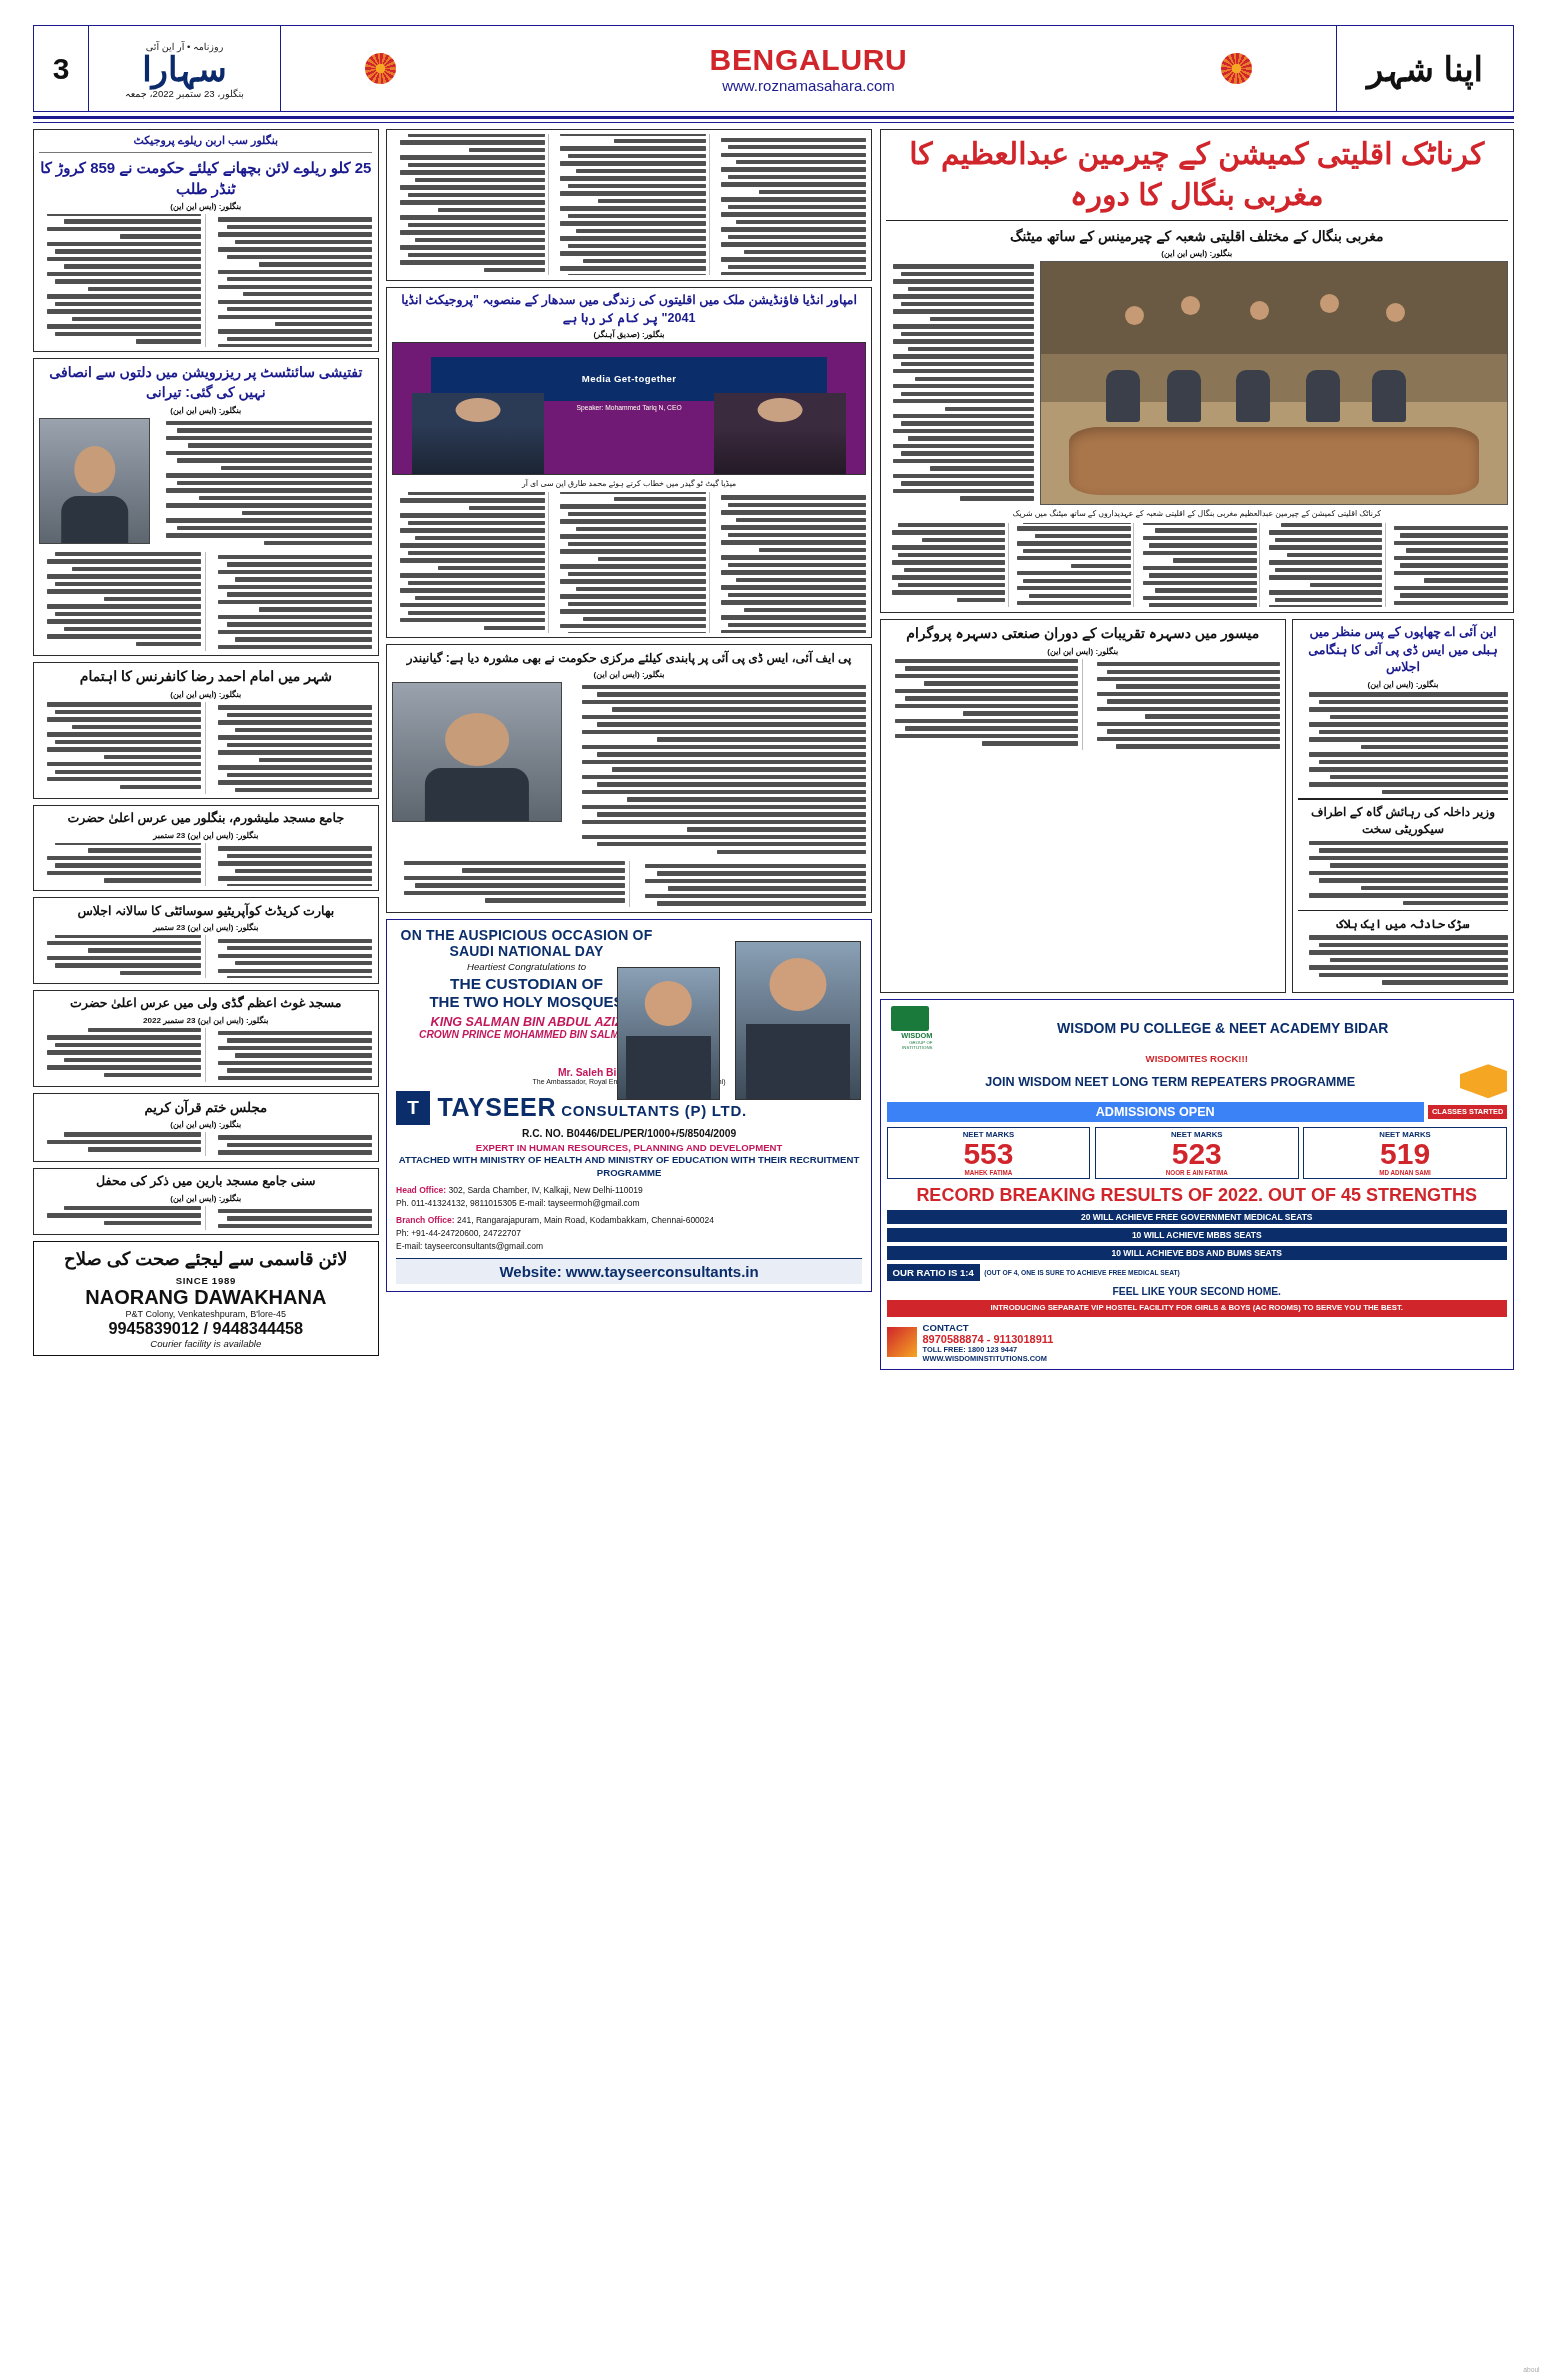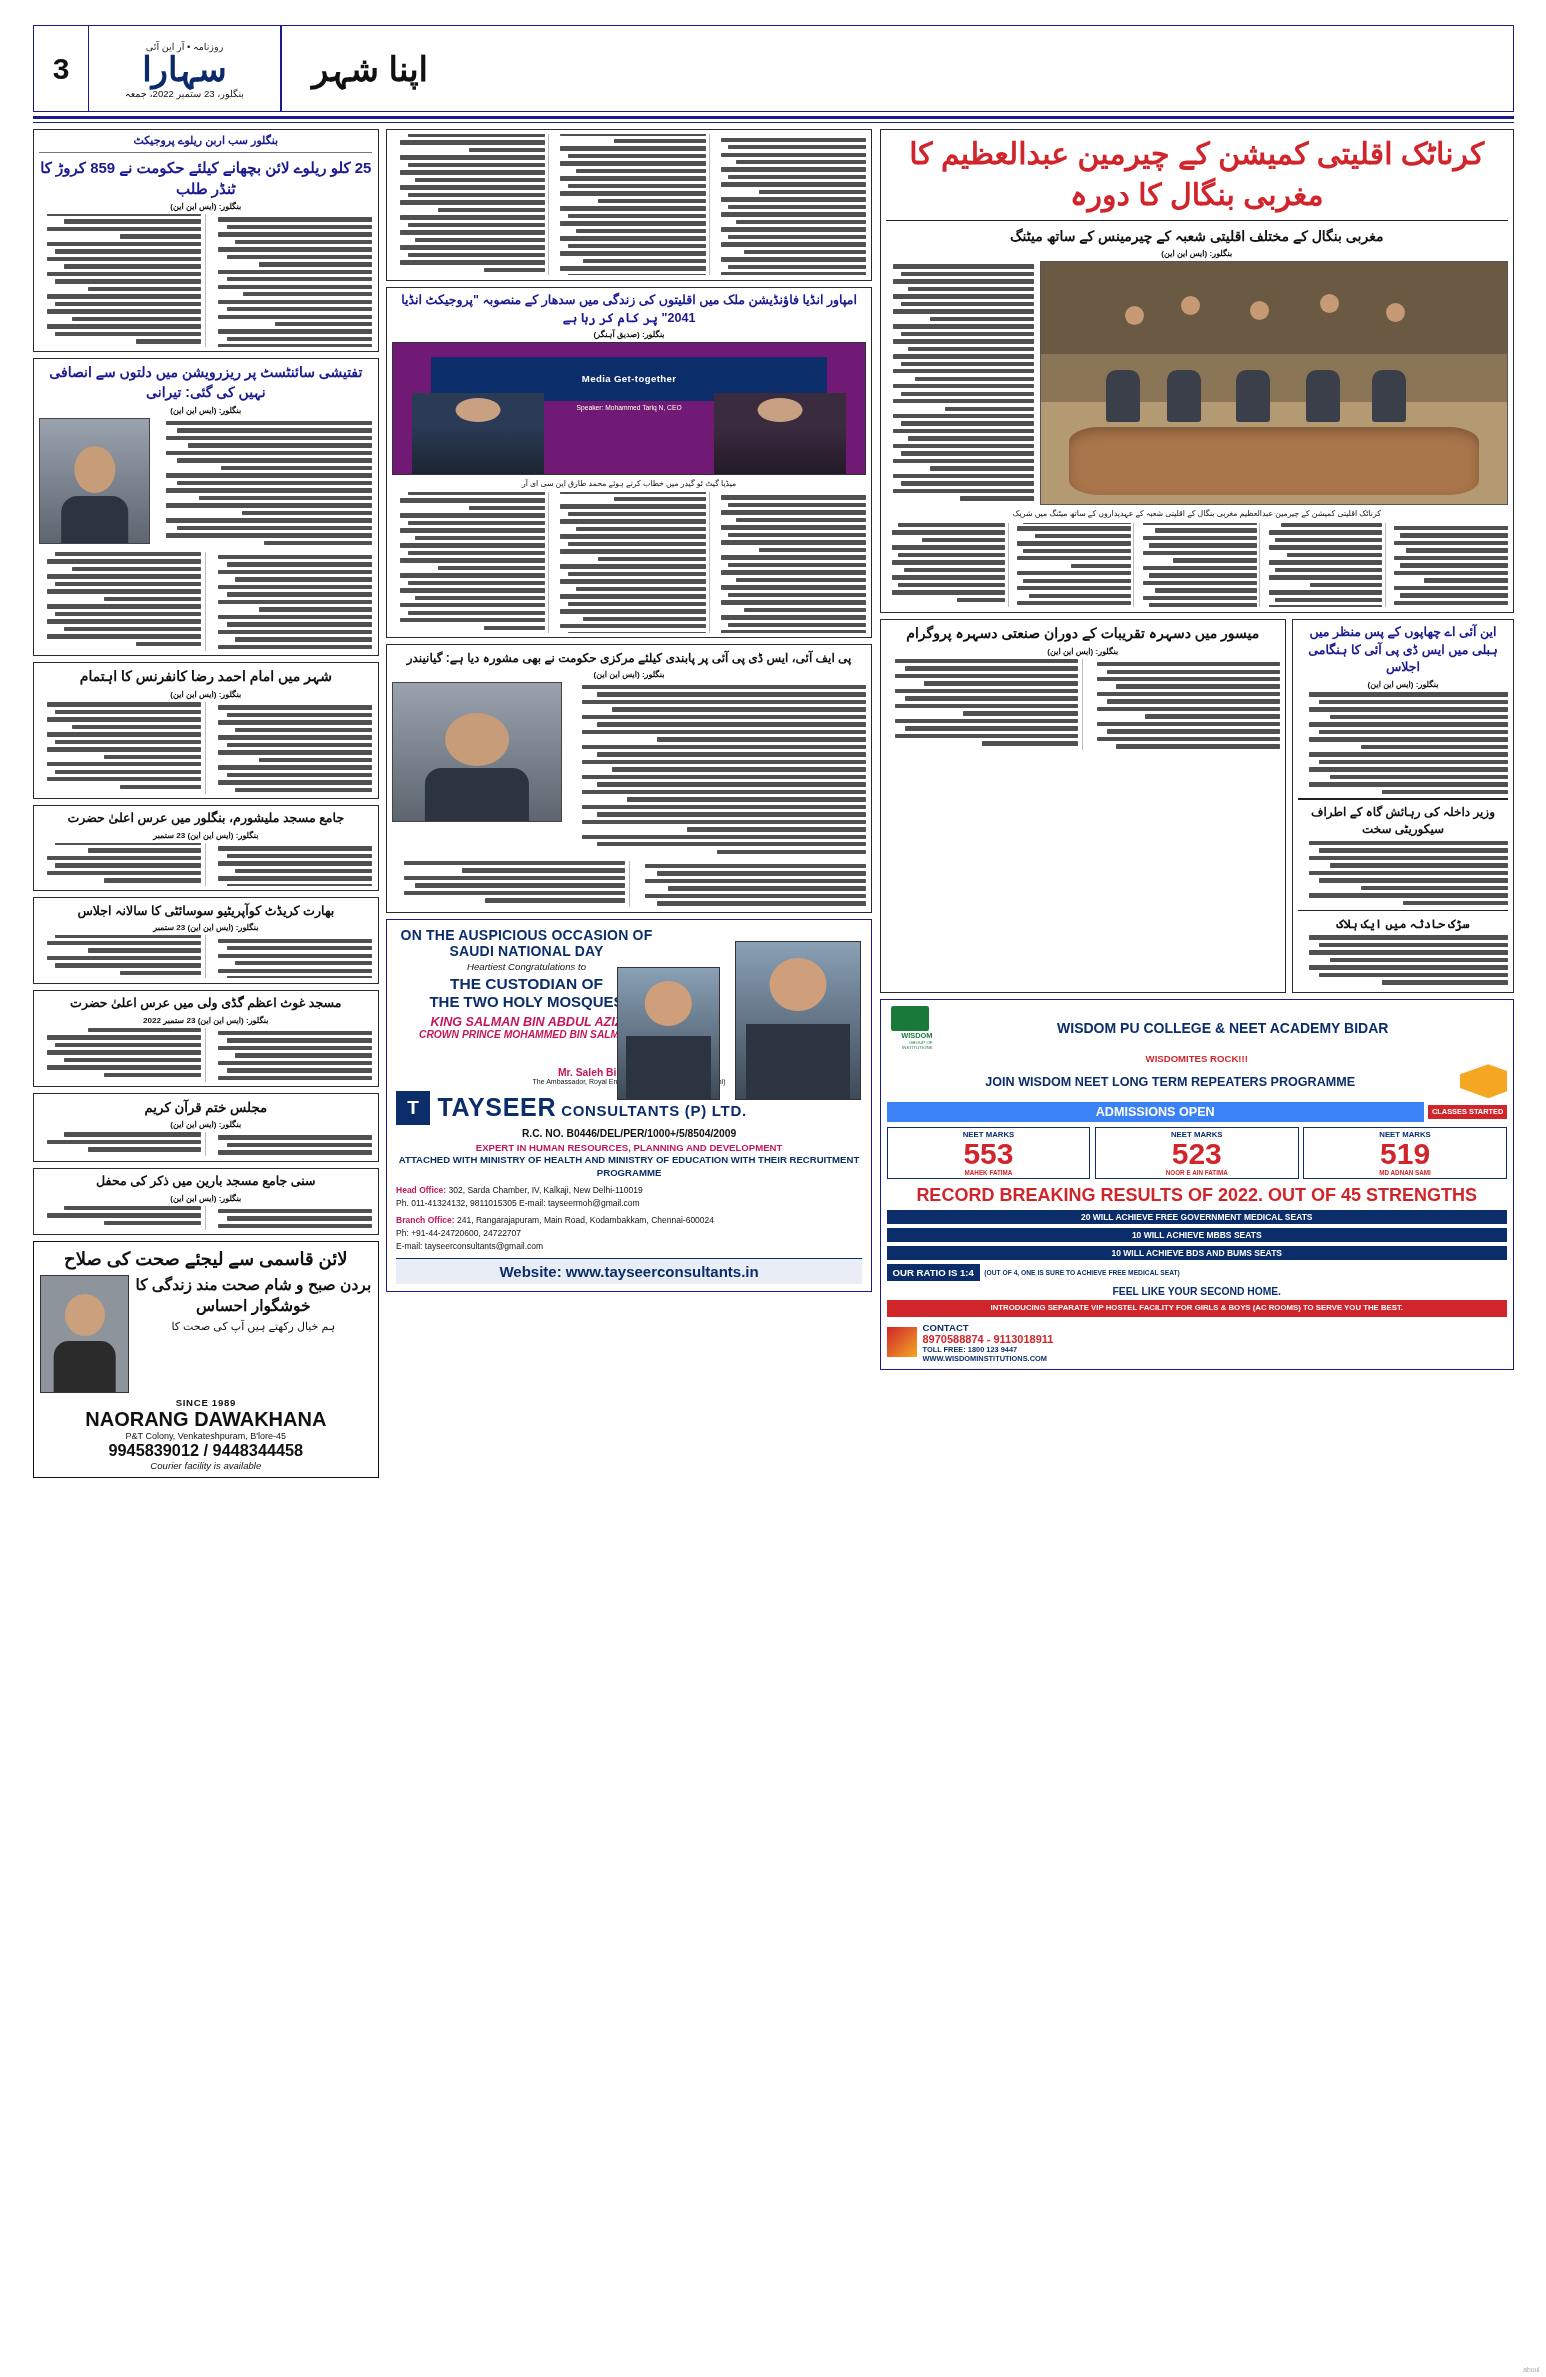--- a/index.html
+++ b/index.html
@@ -278,20 +278,28 @@
 
 <div class="page">
 
   <div class="masthead">
     <div class="mh-pageno">3</div>
     <div class="mh-logo">
       <div class="tiny">روزنامہ • آر این آئی</div>
       <div class="sahara">سہارا</div>
       <div class="date">بنگلور، 23 ستمبر 2022، جمعہ</div>
     </div>
+    <div class="mh-center">
+      <div class="flower" style="position:absolute;left:8%;top:27px"></div>
+      <div class="flower" style="position:absolute;right:8%;top:27px"></div>
+      <div>
+        <div class="city">BENGALURU</div>
+        <div class="site">www.roznamasahara.com</div>
+      </div>
+    </div>
     <div class="mh-right">
       <div class="apna">اپنا شہر</div>
     </div>
   </div>
   <div class="mh-rule"></div>
   <div class="mh-rule2"></div>
 
   <div class="body-grid">
 
     <div class="colL stack">
@@ -520,27 +528,20 @@
               <span class="gl w95"></span>
               <span class="gl w85"></span>
             <span class="gl w95"></span>
               <span class="gl w60"></span>
           </div>
         </div>
       </div>
 
       <div class="ad-hakeem">
         <div class="hk-title">لائن قاسمی سے لیجئے صحت کی صلاح</div>
-        <div class="hk-body">
-          <div class="hk-photo"></div>
-          <div class="hk-txt">
-            <div class="hk-l1">بردن صبح و شام صحت مند زندگی کا خوشگوار احساس</div>
-            <div class="hk-l2">ہم خیال رکھتے ہیں آپ کی صحت کا</div>
-          </div>
-        </div>
         <div class="since">SINCE 1989</div>
         <div class="naorang">NAORANG DAWAKHANA</div>
         <div class="nao-sub">P&amp;T Colony, Venkateshpuram, B'lore-45</div>
         <div class="nao-ph">9945839012 / 9448344458</div>
         <div class="courier">Courier facility is available</div>
       </div>
 
     </div>
 
     <div class="colM stack">

